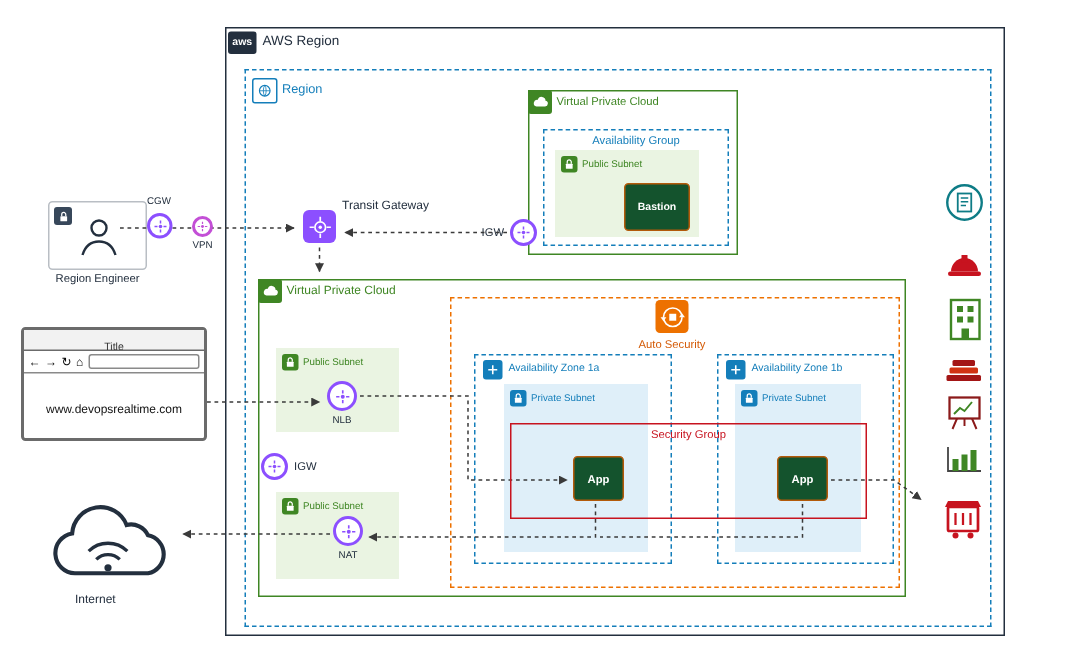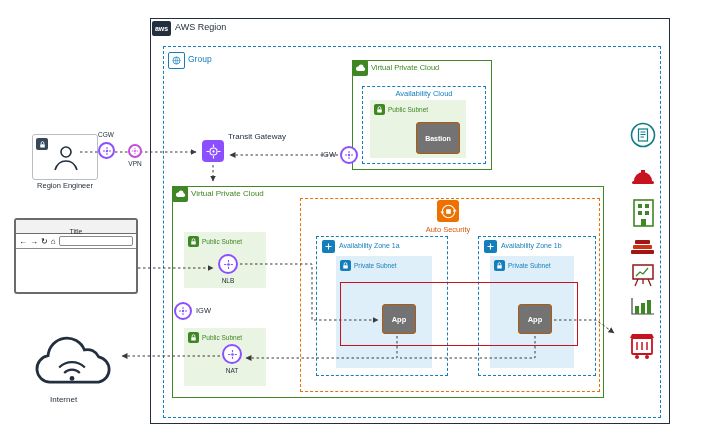--- a/index.html
+++ b/index.html
@@ -11,21 +11,21 @@
   .dash-blue{border:1.2px dashed #147EBA;}
   .solid-green{border:1.5px solid #3F8624;}
   .dash-orange{border:1.5px dashed #ED7100;}
   .solid-red{border:1.5px solid #C7131F;}
   .fill-green{background:#EAF4E2;}
   .fill-blue{background:#DFEFF9;}
   .sq-icon{position:absolute;display:flex;align-items:center;justify-content:center;border-radius:2px;}
   .pcircle{position:absolute;background:#fff;border:2px solid #8C4FFF;border-radius:50%;display:flex;align-items:center;justify-content:center;z-index:60;box-sizing:border-box;}
   .wires{position:absolute;left:0;top:0;z-index:50;pointer-events:none;}
   .node{z-index:60;}
-  .orange-node{position:absolute;background:#737373;border:1px solid #B35A0A;border-radius:3px;display:flex;align-items:center;justify-content:center;color:#fff;font-weight:bold;z-index:62;box-sizing:border-box;}
+  .orange-node{position:absolute;background:#14532d;border:1px solid #B35A0A;border-radius:3px;display:flex;align-items:center;justify-content:center;color:#fff;font-weight:bold;z-index:62;box-sizing:border-box;}
   .browser{position:absolute;background:#fff;border:2px solid #6b6b6b;border-radius:3px;box-sizing:border-box;z-index:40;}
   .side-icon{position:absolute;z-index:70;}
   svg{display:block;}
 </style>
 </head>
 <body>
 
 <div id="canvas">
 
   <div class="box solid-dark" style="left:150px;top:18px;width:520px;height:406px;"></div>
@@ -34,32 +34,32 @@
   </div>
   <div class="lbl" style="left:175px;top:23px;font-size:9px;">AWS Region</div>
 
   <div class="box dash-blue" style="left:163px;top:46px;width:498px;height:372px;"></div>
   <div class="sq-icon" style="left:168px;top:52px;width:15px;height:15px;border:1.5px solid #147EBA;background:#fff;">
     <svg width="11" height="11" viewBox="0 0 14 14">
         <circle cx="7" cy="7" r="4.5" fill="none" stroke="#147EBA" stroke-width="1"></circle>
         <path d="M2.5 7h9M7 2.5c1.6 1.6 1.6 7.4 0 9M7 2.5c-1.6 1.6-1.6 7.4 0 9" stroke="#147EBA" fill="none" stroke-width=".7"></path>
       </svg>
   </div>
-  <div class="lbl" style="left:188px;top:55px;font-size:8.5px;color:#147EBA;">Group</div>
+  <div class="lbl" style="left:188px;top:55px;font-size:8.5px;color:#147EBA;">Region</div>
 
   <div class="box solid-green" style="left:352px;top:60px;width:140px;height:110px;"></div>
   <div class="sq-icon node" style="left:352px;top:60px;width:16px;height:16px;background:#3F8624;">
     <svg width="13" height="13" viewBox="0 0 16 16">
         <path d="M4.5 11h7a2.3 2.3 0 0 0 .4-4.57A3.2 3.2 0 0 0 5.6 5.6 2.6 2.6 0 0 0 4.5 11z" fill="#fff"></path>
       </svg>
   </div>
   <div class="lbl" style="left:371px;top:64px;font-size:7.5px;color:#3F8624;">Virtual Private Cloud</div>
 
   <div class="box dash-blue" style="left:362px;top:86px;width:124px;height:78px;"></div>
-  <div class="lbl" style="left:362px;top:90px;width:124px;text-align:center;font-size:7.5px;color:#147EBA;">Availability Cloud</div>
+  <div class="lbl" style="left:362px;top:90px;width:124px;text-align:center;font-size:7.5px;color:#147EBA;">Availability Group</div>
 
   <div class="box fill-green" style="left:370px;top:100px;width:96px;height:58px;"></div>
   <div class="sq-icon" style="left:374px;top:104px;width:11px;height:11px;background:#3F8624;">
     <svg width="9" height="9" viewBox="0 0 12 12">
         <rect x="3" y="5.5" width="6" height="4.5" rx=".5" fill="#fff"></rect>
         <path d="M4.2 5.5V4a1.8 1.8 0 0 1 3.6 0v1.5" fill="none" stroke="#fff" stroke-width="1.1"></path>
       </svg>
   </div>
   <div class="lbl" style="left:388px;top:106px;font-size:6.5px;color:#3F8624;">Public Subnet</div>
 
@@ -119,20 +119,23 @@
     <div style="height:13px;border-bottom:1px solid #6b6b6b;background:#f2f2f2;text-align:center;">
       <span style="font-size:7px;color:#333;">Title</span>
     </div>
     <div style="height:14px;border-bottom:1px solid #8a8a8a;display:flex;align-items:center;gap:3px;padding:0 3px;">
       <span style="font-size:8px;">←</span>
       <span style="font-size:8px;">→</span>
       <span style="font-size:8px;">↻</span>
       <span style="font-size:8px;">⌂</span>
       <span style="flex:1;height:8px;border:1px solid #8a8a8a;border-radius:2px;"></span>
     </div>
+    <div style="height:47px;display:flex;align-items:center;justify-content:center;">
+      <span style="font-size:8px;color:#111;">www.devopsrealtime.com</span>
+    </div>
   </div>
 
   <div class="abs node" style="left:26px;top:330px;">
     <svg width="92" height="62" viewBox="0 0 100 66">
         <path d="M79 56H26a14.5 14.5 0 0 1-2-28.8A20.5 20.5 0 0 1 63.5 21 13.5 13.5 0 0 1 79 28.5a14 14 0 0 1 0 27.5z" fill="#fff" stroke="#232F3E" stroke-width="3"></path>
         <path d="M36 40a20 20 0 0 1 28 0M41.5 46a12 12 0 0 1 17 0" fill="none" stroke="#232F3E" stroke-width="2.4"></path>
         <circle cx="50" cy="52" r="2.6" fill="#232F3E"></circle>
       </svg>
   </div>
   <div class="lbl" style="left:50px;top:396px;width:44px;text-align:left;font-size:8px;">Internet</div>
@@ -223,20 +226,21 @@
   <div class="box fill-blue" style="left:490px;top:256px;width:84px;height:112px;"></div>
   <div class="sq-icon" style="left:494px;top:260px;width:11px;height:11px;background:#147EBA;">
     <svg width="9" height="9" viewBox="0 0 12 12">
         <rect x="3" y="5.5" width="6" height="4.5" rx=".5" fill="#fff"></rect>
         <path d="M4.2 5.5V4a1.8 1.8 0 0 1 3.6 0v1.5" fill="none" stroke="#fff" stroke-width="1.1"></path>
       </svg>
   </div>
   <div class="lbl" style="left:508px;top:262px;font-size:6.5px;color:#147EBA;">Private Subnet</div>
 
   <div class="box solid-red" style="left:340px;top:282px;width:238px;height:64px;z-index:55;"></div>
+  <div class="lbl" style="left:340px;top:286px;width:238px;text-align:center;font-size:7.5px;color:#C7131F;z-index:56;">Security Group</div>
 
   <div class="orange-node" style="left:382px;top:304px;width:34px;height:30px;font-size:7.5px;">
     <span>App</span>
   </div>
   <div class="orange-node" style="left:518px;top:304px;width:34px;height:30px;font-size:7.5px;">
     <span>App</span>
   </div>
 
   <div class="side-icon" style="left:630px;top:122px;">
     <svg width="26" height="26" viewBox="0 0 26 26">

